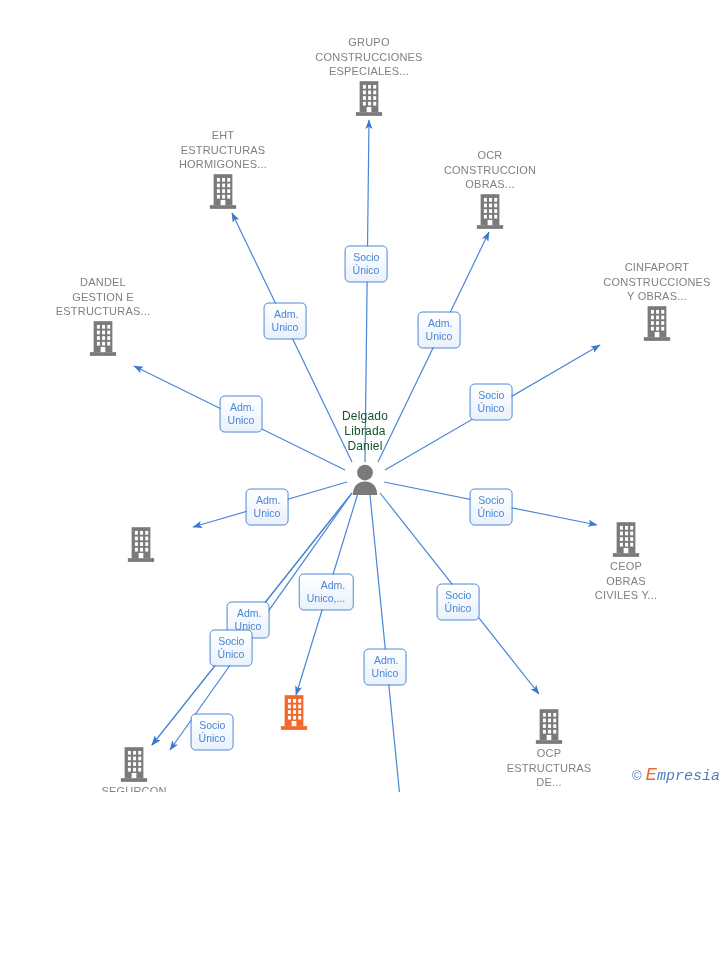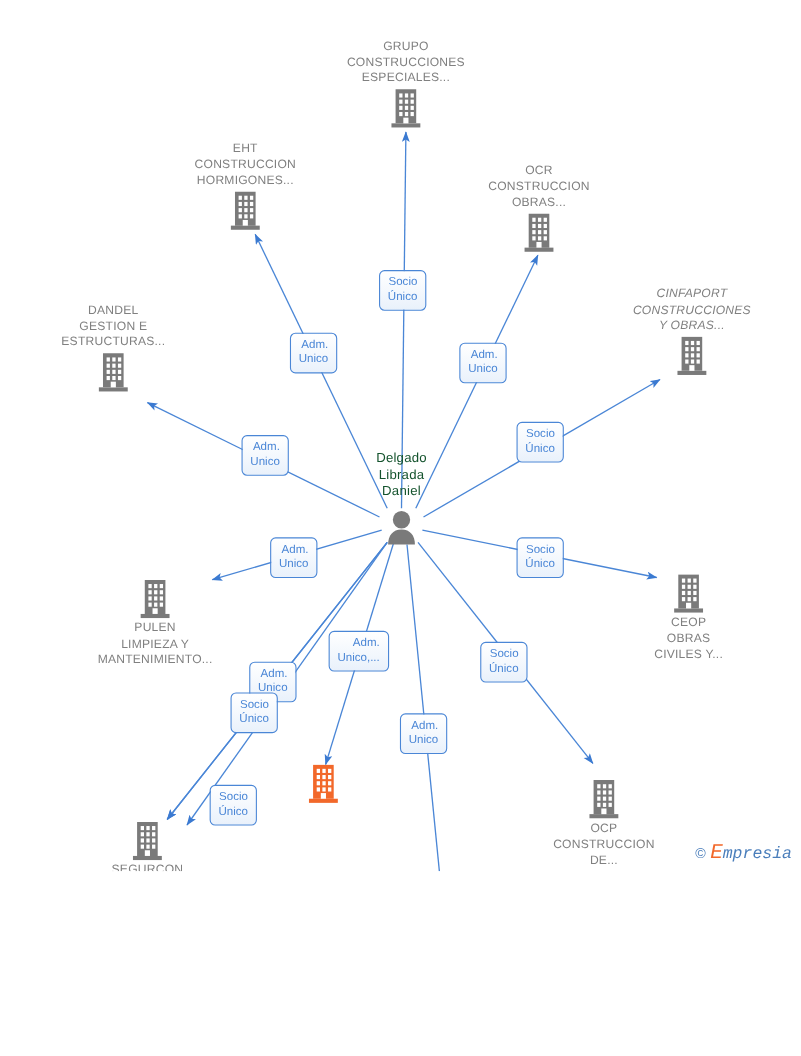--- a/index.html
+++ b/index.html
@@ -141,21 +141,21 @@
               <rect x="20.5" y="16" width="3.2" height="4"></rect>
               <rect x="9.5" y="22" width="3.2" height="4"></rect>
               <rect x="15" y="22" width="3.2" height="4"></rect>
               <rect x="20.5" y="22" width="3.2" height="4"></rect>
               <rect x="13.5" y="27.5" width="5" height="5.5"></rect>
             </g>
           </svg></span>
       </div>
       <div class="node caption-above" style="left: 223px; top: 128px;">
         <span class="caption">EHT
-CONSTRUCCION
+ESTRUCTURAS
 HORMIGONES...</span>
         <span class="glyph"><svg width="30" height="36" viewBox="0 0 32 38">
             <g fill="#7a7a7a">
               <path d="M6 0 H26 V33 H6 Z"></path>
               <rect x="2" y="33" width="28" height="4"></rect>
             </g>
             <g fill="#ffffff">
               <rect x="9.5" y="4" width="3.2" height="4"></rect>
               <rect x="15" y="4" width="3.2" height="4"></rect>
               <rect x="20.5" y="4" width="3.2" height="4"></rect>
@@ -191,21 +191,21 @@
               <rect x="9.5" y="16" width="3.2" height="4"></rect>
               <rect x="15" y="16" width="3.2" height="4"></rect>
               <rect x="20.5" y="16" width="3.2" height="4"></rect>
               <rect x="9.5" y="22" width="3.2" height="4"></rect>
               <rect x="15" y="22" width="3.2" height="4"></rect>
               <rect x="20.5" y="22" width="3.2" height="4"></rect>
               <rect x="13.5" y="27.5" width="5" height="5.5"></rect>
             </g>
           </svg></span>
       </div>
-      <div class="node caption-above" style="left: 629px; top: 260px; font-style: italic;">
+      <div class="node caption-above" style="left: 657px; top: 260px;">
         <span class="caption">CINFAPORT
 CONSTRUCCIONES
 Y OBRAS...</span>
         <span class="glyph"><svg width="30" height="36" viewBox="0 0 32 38">
             <g fill="#7a7a7a">
               <path d="M6 0 H26 V33 H6 Z"></path>
               <rect x="2" y="33" width="28" height="4"></rect>
             </g>
             <g fill="#ffffff">
               <rect x="9.5" y="4" width="3.2" height="4"></rect>
@@ -265,23 +265,20 @@
               <rect x="20.5" y="10" width="3.2" height="4"></rect>
               <rect x="9.5" y="16" width="3.2" height="4"></rect>
               <rect x="15" y="16" width="3.2" height="4"></rect>
               <rect x="20.5" y="16" width="3.2" height="4"></rect>
               <rect x="9.5" y="22" width="3.2" height="4"></rect>
               <rect x="15" y="22" width="3.2" height="4"></rect>
               <rect x="20.5" y="22" width="3.2" height="4"></rect>
               <rect x="13.5" y="27.5" width="5" height="5.5"></rect>
             </g>
           </svg></span>
-        <span class="caption">PULEN
-LIMPIEZA Y
-MANTENIMIENTO...</span>
       </div>
       <div class="node" style="left: 626px; top: 522px;">
         <span class="glyph"><svg width="30" height="36" viewBox="0 0 32 38">
             <g fill="#7a7a7a">
               <path d="M6 0 H26 V33 H6 Z"></path>
               <rect x="2" y="33" width="28" height="4"></rect>
             </g>
             <g fill="#ffffff">
               <rect x="9.5" y="4" width="3.2" height="4"></rect>
               <rect x="15" y="4" width="3.2" height="4"></rect>
@@ -367,21 +364,21 @@
               <rect x="9.5" y="16" width="3.2" height="4"></rect>
               <rect x="15" y="16" width="3.2" height="4"></rect>
               <rect x="20.5" y="16" width="3.2" height="4"></rect>
               <rect x="9.5" y="22" width="3.2" height="4"></rect>
               <rect x="15" y="22" width="3.2" height="4"></rect>
               <rect x="20.5" y="22" width="3.2" height="4"></rect>
               <rect x="13.5" y="27.5" width="5" height="5.5"></rect>
             </g>
           </svg></span>
         <span class="caption">OCP
-CONSTRUCCION
+ESTRUCTURAS
 DE...</span>
       </div>
       <div class="node" style="left: 405px; top: 839px;">
         <span class="glyph"><svg width="30" height="36" viewBox="0 0 32 38">
             <g fill="#7a7a7a">
               <path d="M6 0 H26 V33 H6 Z"></path>
               <rect x="2" y="33" width="28" height="4"></rect>
             </g>
             <g fill="#ffffff">
               <rect x="9.5" y="4" width="3.2" height="4"></rect>

